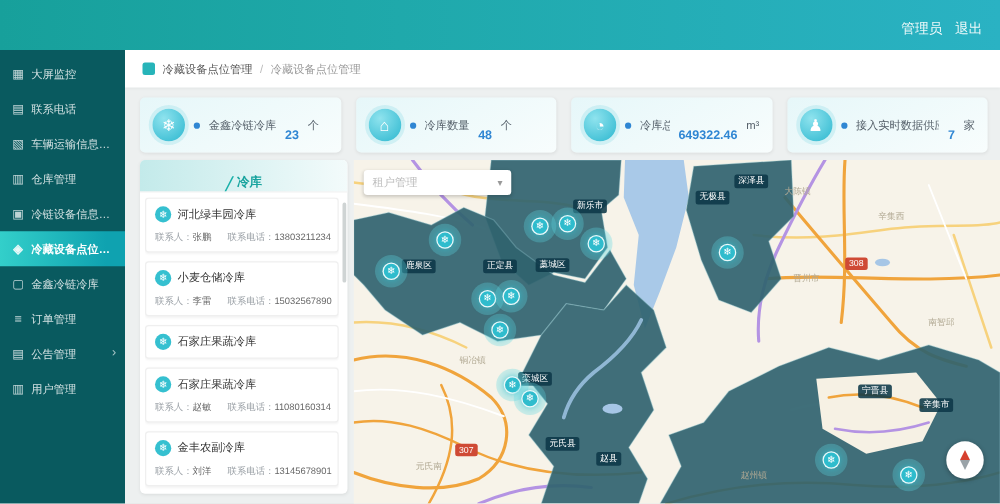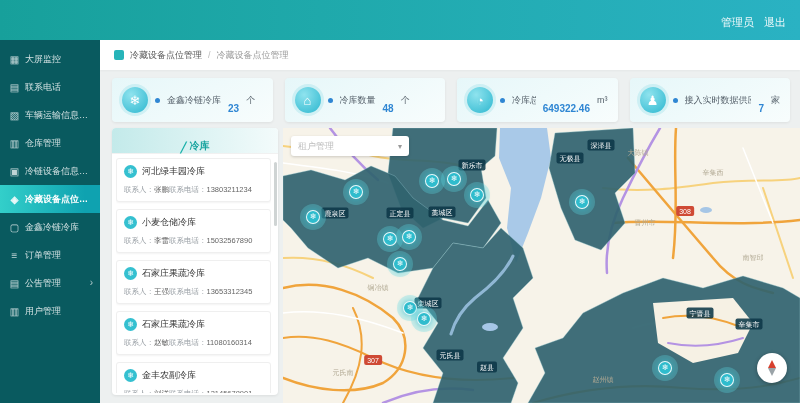--- a/index.html
+++ b/index.html
@@ -40,21 +40,21 @@
   .panel{position:absolute;left:112px;top:128px;width:166px;bottom:8px;background:#fff;border-radius:4px;box-shadow:0 1px 3px rgba(0,0,0,.08);overflow:hidden;z-index:3;}
   .tabs{display:flex;height:26px;border-bottom:1px solid #f1f1f1;}
   .tab{flex:1;display:flex;align-items:flex-end;justify-content:center;font-size:10px;color:#555;cursor:pointer;}
   .tab.active{background:linear-gradient(90deg,#c3eaea,#f3fbfb);color:#17a39e;font-weight:bold;}
   .tab.active::before{content:"╱";color:#19b0a9;margin-right:3px;font-size:10px;}
   .list{position:absolute;left:4px;right:7px;top:30px;bottom:2px;overflow:hidden;}
   .card-item{background:#fff;border:1px solid #efefef;box-shadow:0 1px 2px rgba(0,0,0,.05);border-radius:3px;padding:6px 7px;margin-bottom:7px;cursor:pointer;}
   .ci-head{display:flex;align-items:center;gap:5px;}
   .ci-ic{width:13px;height:13px;flex:none;border-radius:50%;background:#35c0d0;color:#fff;font-size:8px;line-height:1;display:flex;align-items:center;justify-content:center;}
   .ci-name{font-size:9px;color:#333;white-space:nowrap;overflow:hidden;}
-  .ci-info{display:flex;gap:0;margin-top:7px;font-size:7.5px;color:#9aa0a6;white-space:nowrap;}
+  .ci-info{display:flex;gap:13px;margin-top:7px;font-size:7.5px;color:#9aa0a6;white-space:nowrap;}
   .ci-info b{color:#666;font-weight:normal;}
   .vscroll{position:absolute;right:1px;top:34px;width:3px;height:64px;background:#cfd4d4;border-radius:2px;cursor:pointer;z-index:4;}
 
   
   .map{position:absolute;left:283px;top:128px;right:0;bottom:0;background:#f7f3e9;overflow:hidden;z-index:2;}
   .map svg{position:absolute;left:0;top:0;width:100%;height:100%;}
   .district{position:absolute;transform:translate(-50%,-50%);background:rgba(12,56,72,.88);color:#fff;font-size:7px;line-height:1;padding:2px 3px;border-radius:2px;white-space:nowrap;z-index:3;}
   .glabel{position:absolute;transform:translate(-50%,-50%);font-size:7px;color:#b2aa94;white-space:nowrap;z-index:2;}
   .badge{position:absolute;transform:translate(-50%,-50%);background:#cf4a35;color:#fff;font-size:7px;line-height:1;padding:1.5px 3px;border-radius:2px;white-space:nowrap;z-index:3;}
   .marker{position:absolute;width:26px;height:26px;transform:translate(-50%,-50%);border-radius:50%;background:rgba(96,217,228,.30);display:flex;align-items:center;justify-content:center;cursor:pointer;z-index:4;}
@@ -205,24 +205,20 @@
           <div class="ci-info">
             <span><span>联系人：</span><b>李雷</b></span>
             <span><span>联系电话：</span><b>15032567890</b></span>
           </div>
         </div>
 
         <div class="card-item">
           <div class="ci-head">
             <span class="ci-ic">❄</span>
             <span class="ci-name">石家庄果蔬冷库</span>
-          </div>
-          <div class="ci-info">
-            <span><span>联系人：</span><b>王强</b></span>
-            <span><span>联系电话：</span><b>13653312345</b></span>
           </div>
         </div>
 
         <div class="card-item">
           <div class="ci-head">
             <span class="ci-ic">❄</span>
             <span class="ci-name">石家庄果蔬冷库</span>
           </div>
           <div class="ci-info">
             <span><span>联系人：</span><b>赵敏</b></span>

